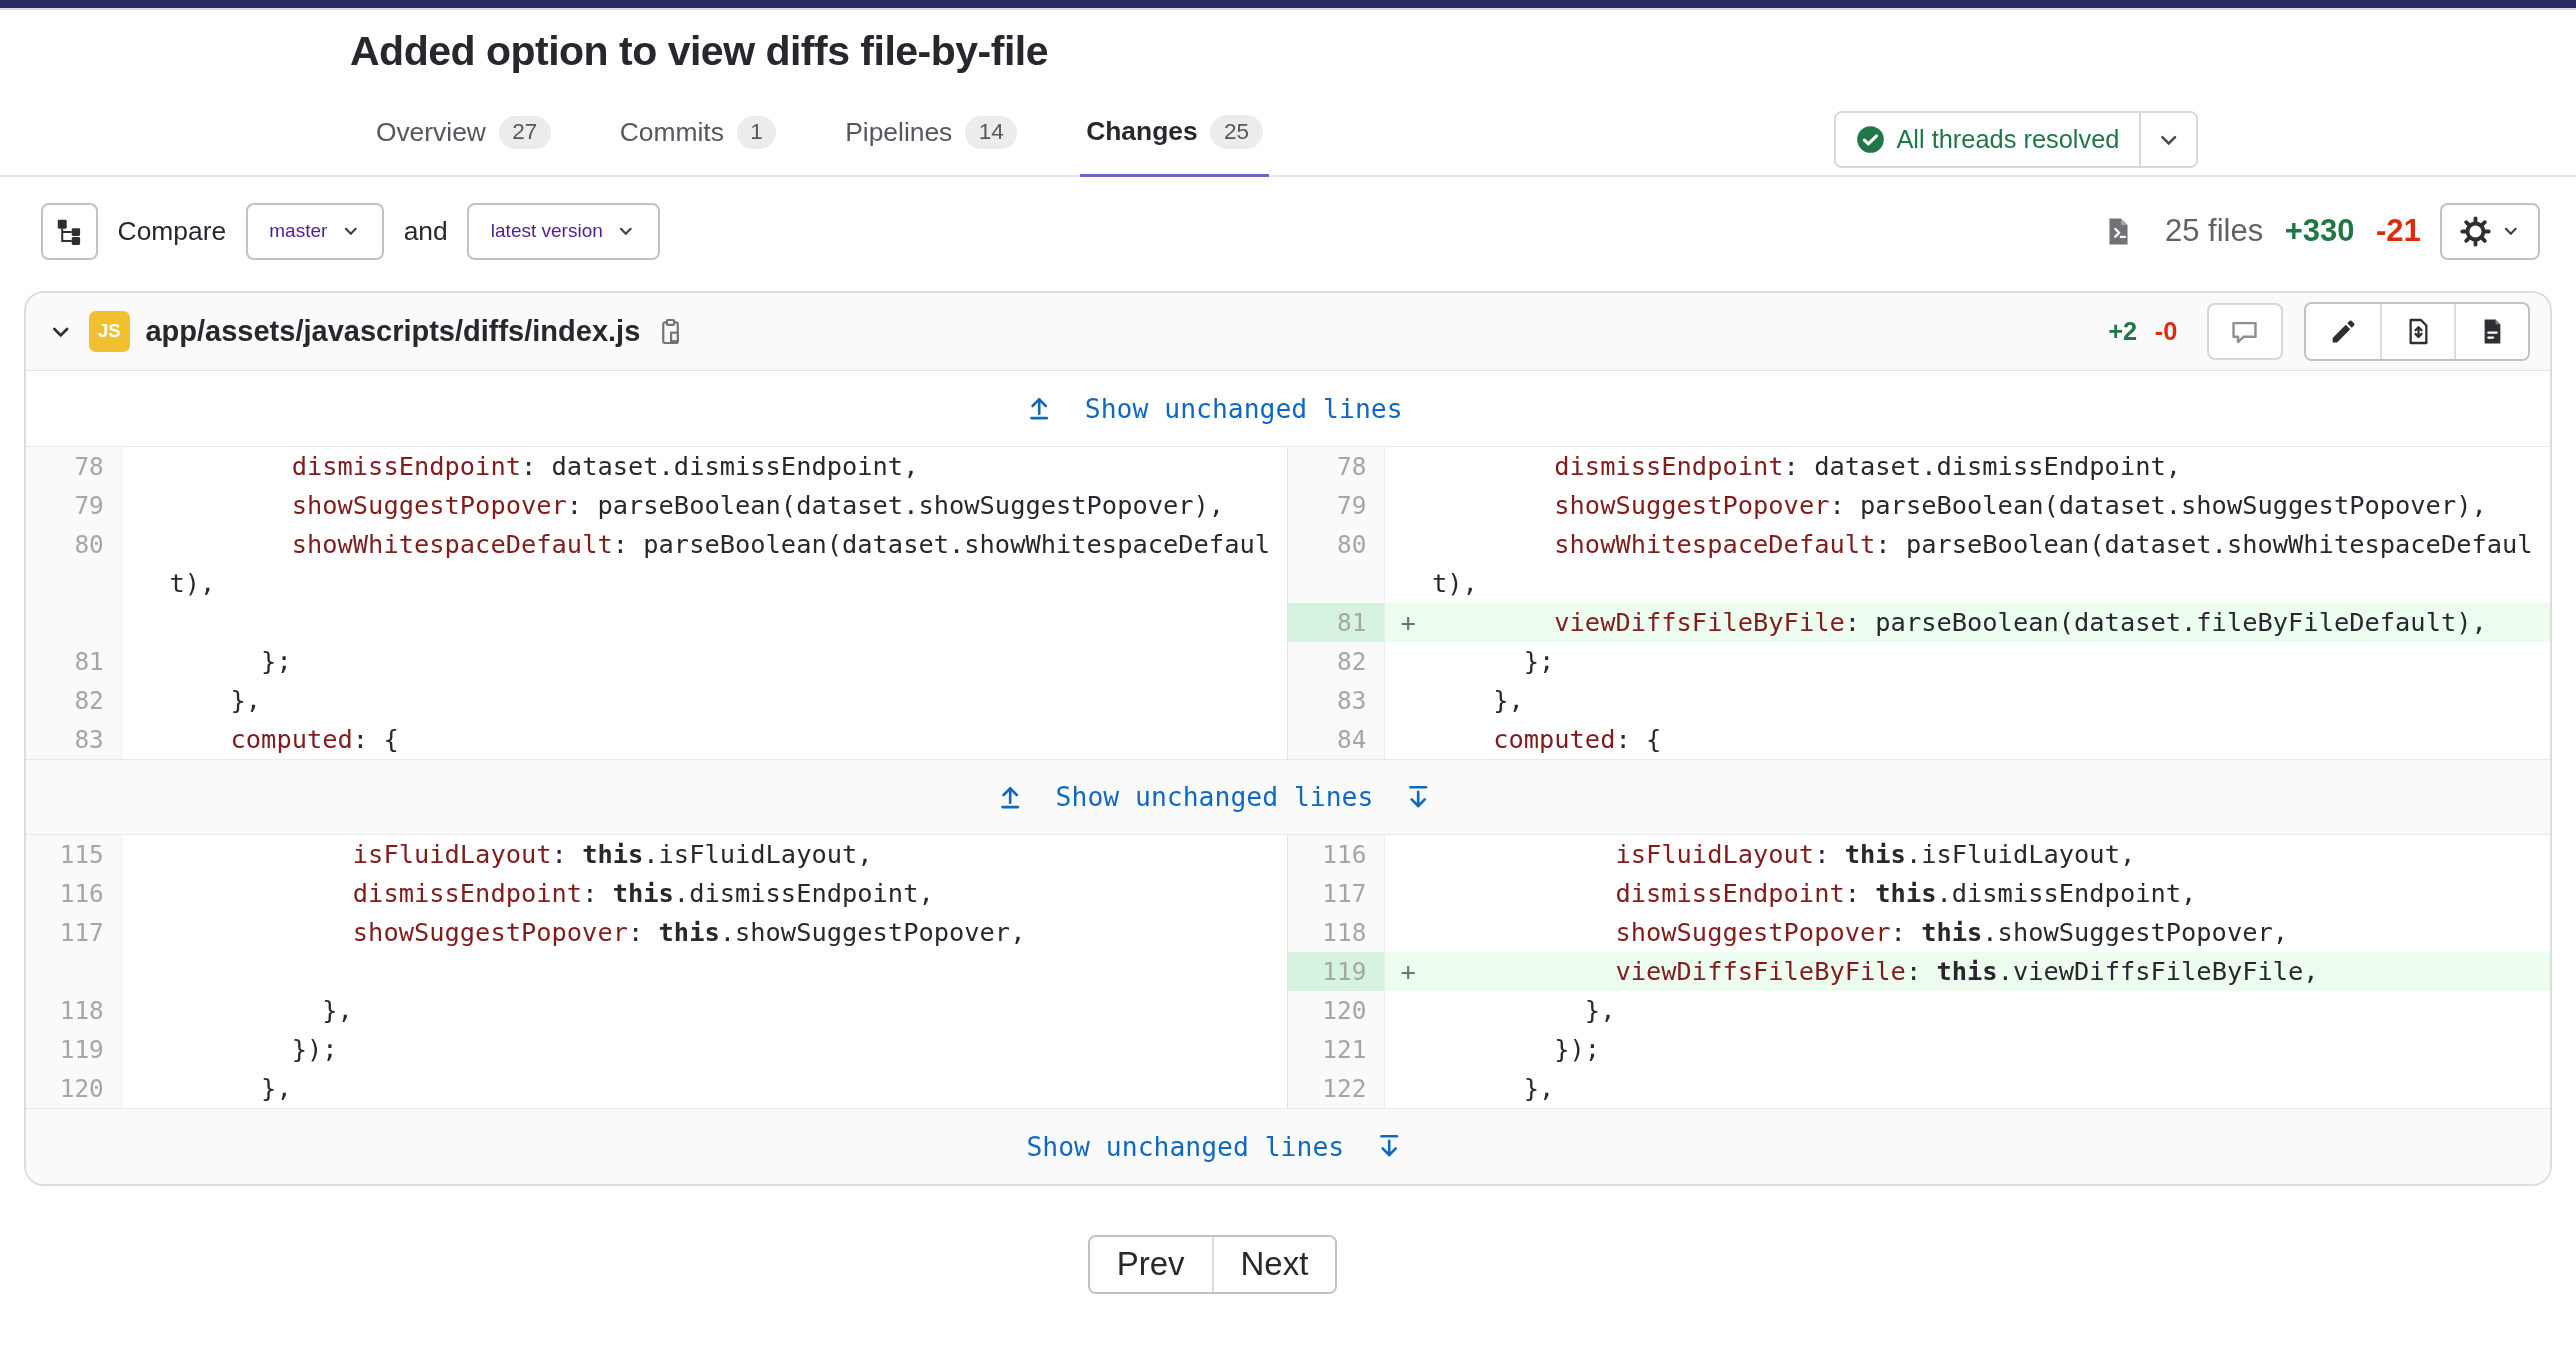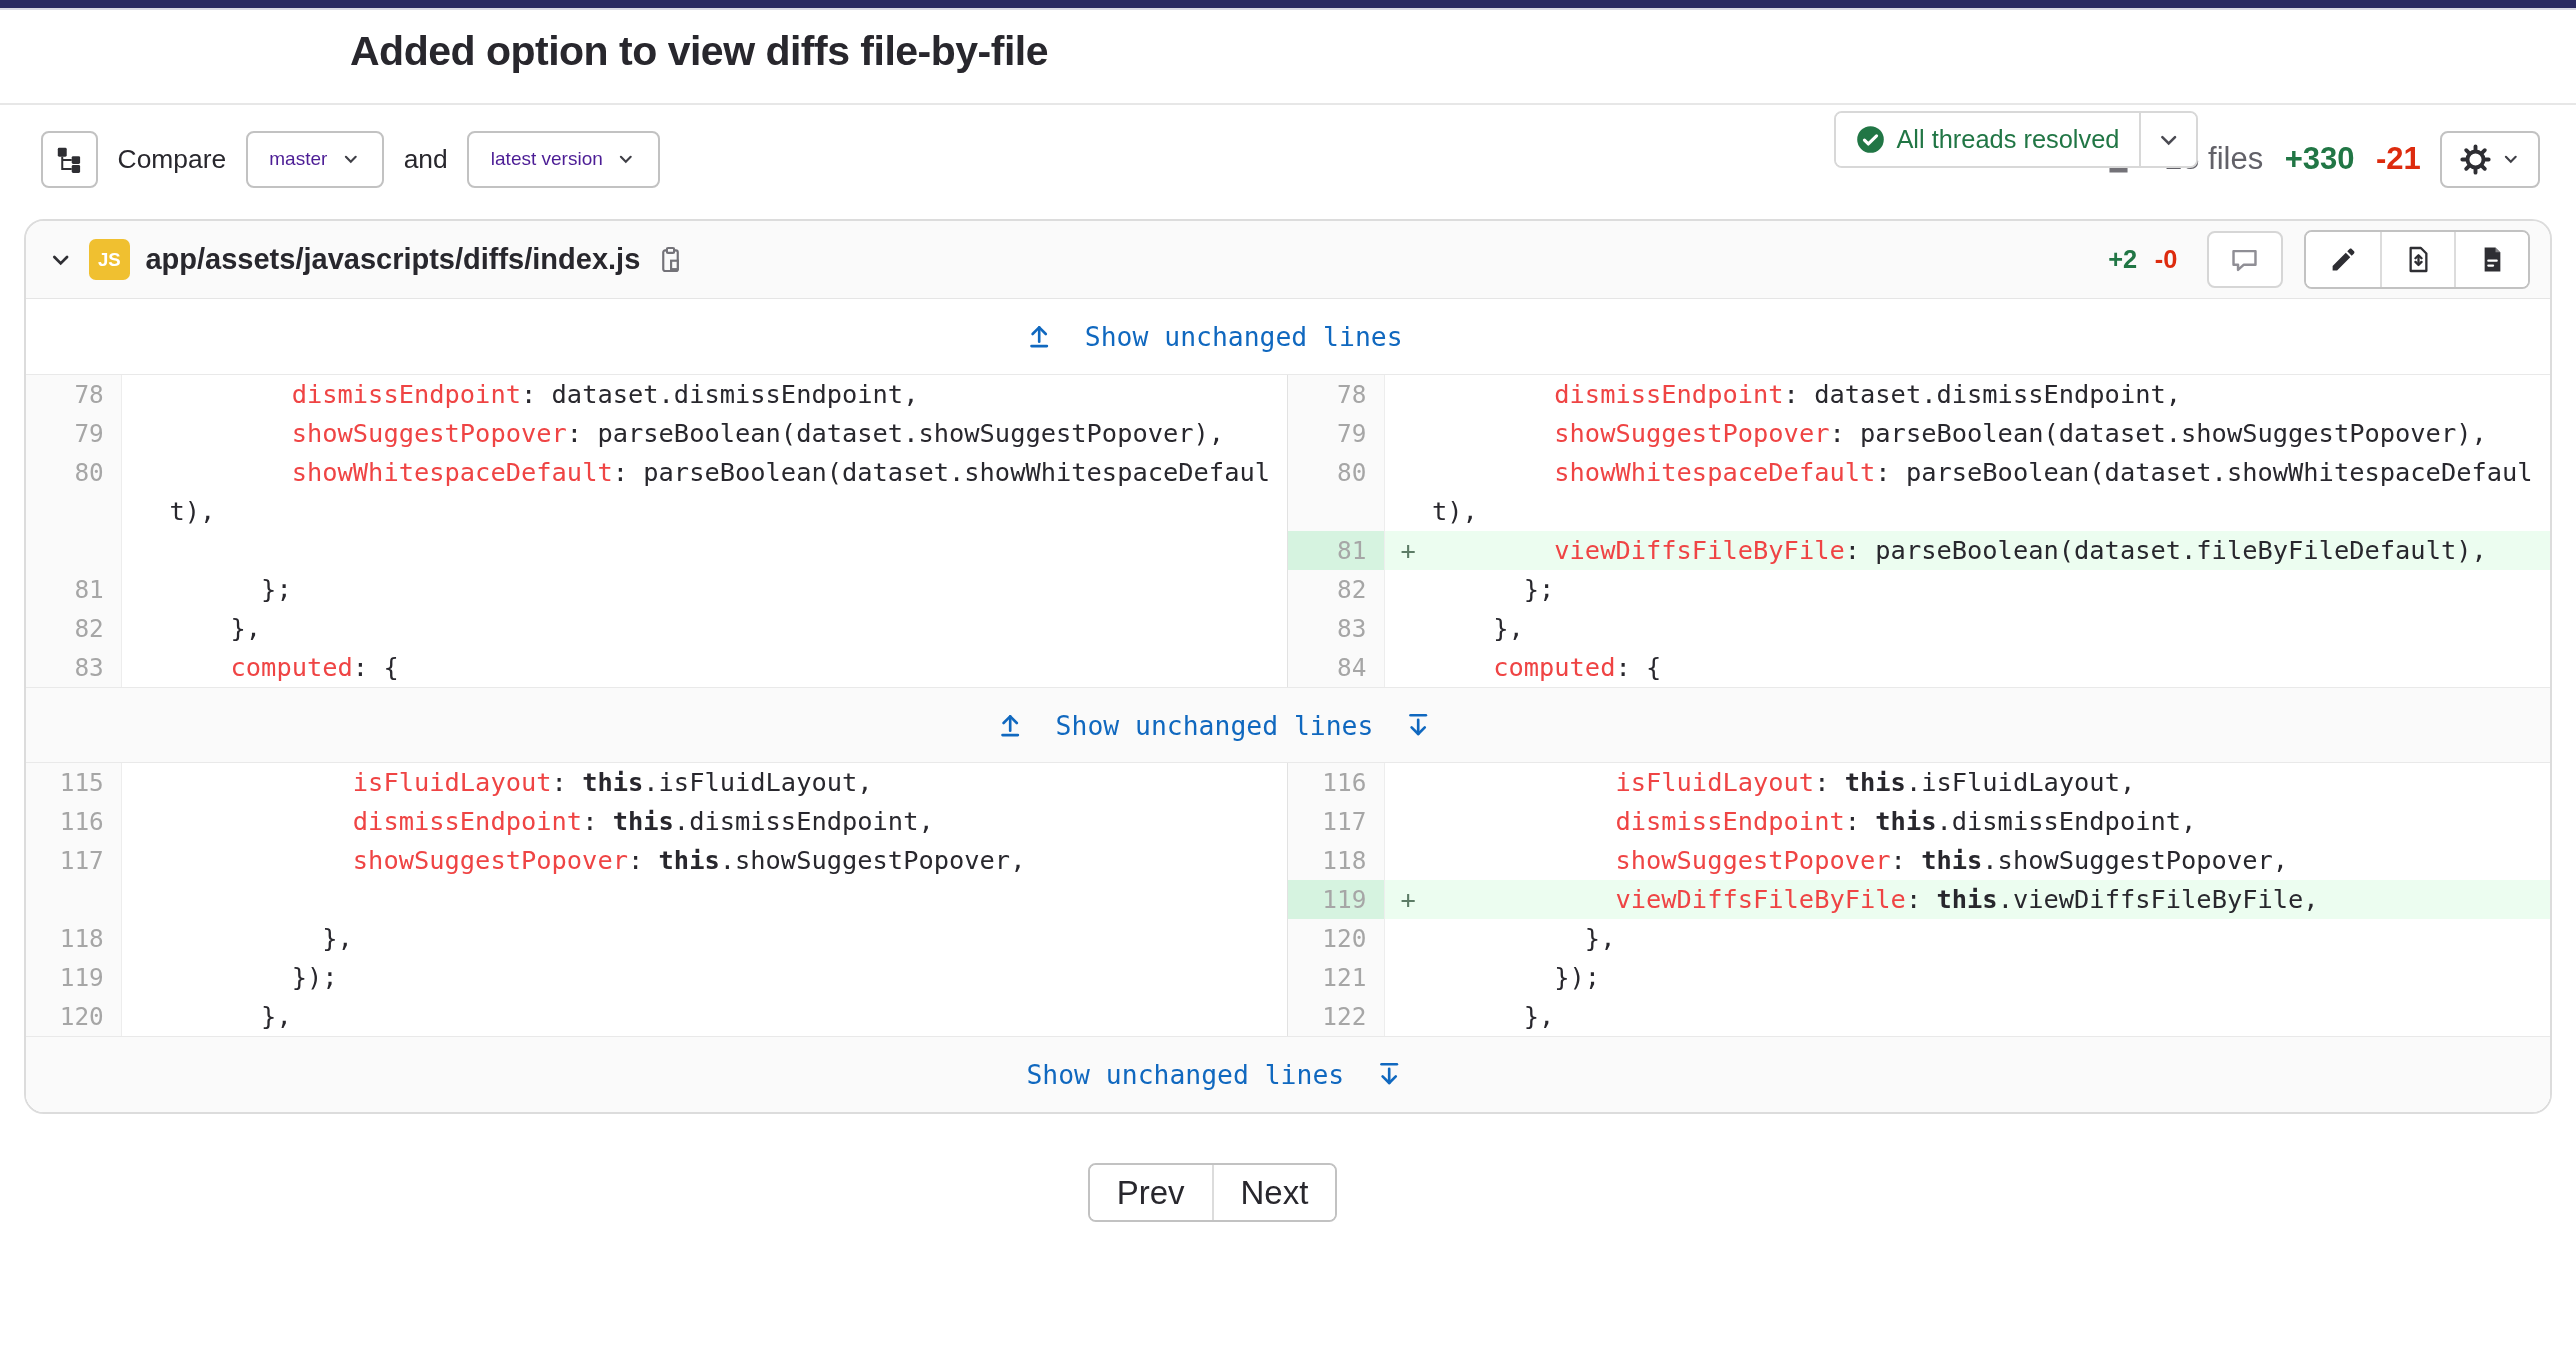--- a/index.html
+++ b/index.html
@@ -47,36 +47,54 @@
   .expand.gray{background:#fafafa}
   .expand.first{border-top:none}
   .expand.last{border-bottom:none}
   .num{font-size:24.4px;line-height:39px;color:#a6a6a6;text-align:right;padding-right:17.6px;background:#fafafa;border-right:1px solid #ededed;cursor:pointer}
   .num.new{border-left:1px solid #e2e2e2}
   .num.added{background:#d6f3e0}
   .code{font-size:25.4px;line-height:39px;white-space:pre;padding-left:47px;position:relative;color:#28272d;overflow:hidden;background:#fff}
   .code.added{background:#ecfdf0}
   .cl{height:39px}
   .marker{position:absolute;left:15.6px;top:0;color:#5c7c66}
-  .k{color:#ef4444}
+  .k{color:#7f1d1d}
   .b{font-weight:700;color:#28272d}
 
   .pager{display:flex;justify-content:center;margin-top:49px;padding-right:151px}
   .btn-pair{display:flex;border:2px solid #c2c2c2;border-radius:7.8px;overflow:hidden}
   .btn-pair button{padding:0 27px;height:55px;background:#fff;border:none;font-size:33px;color:#28272d;font-family:inherit;cursor:pointer}
   .btn-pair button + button{border-left:2px solid #dcdcdc}
 </style>
 </head>
 <body>
 
 <div class="navbar"></div>
 
 <h1 class="page-title">Added option to view diffs file-by-file</h1>
 
 <div class="tabs-row">
+  <div class="tabs">
+    <div class="tab">
+      <span>Overview</span>
+      <span class="badge">27</span>
+    </div>
+    <div class="tab">
+      <span>Commits</span>
+      <span class="badge">1</span>
+    </div>
+    <div class="tab">
+      <span>Pipelines</span>
+      <span class="badge">14</span>
+    </div>
+    <div class="tab active">
+      <span>Changes</span>
+      <span class="badge">25</span>
+    </div>
+  </div>
 
   <div class="threads">
     <button class="threads-main">
       <svg width="29" height="29" viewBox="0 0 24 24">
           <circle cx="12" cy="12" r="11" fill="#217645"></circle>
           <path d="M7 12.5l3.2 3.2L17 9" stroke="#fff" stroke-width="2.6" fill="none" stroke-linecap="round" stroke-linejoin="round"></path>
         </svg>
       <span>All threads resolved</span>
     </button>
     <button class="threads-chev">

